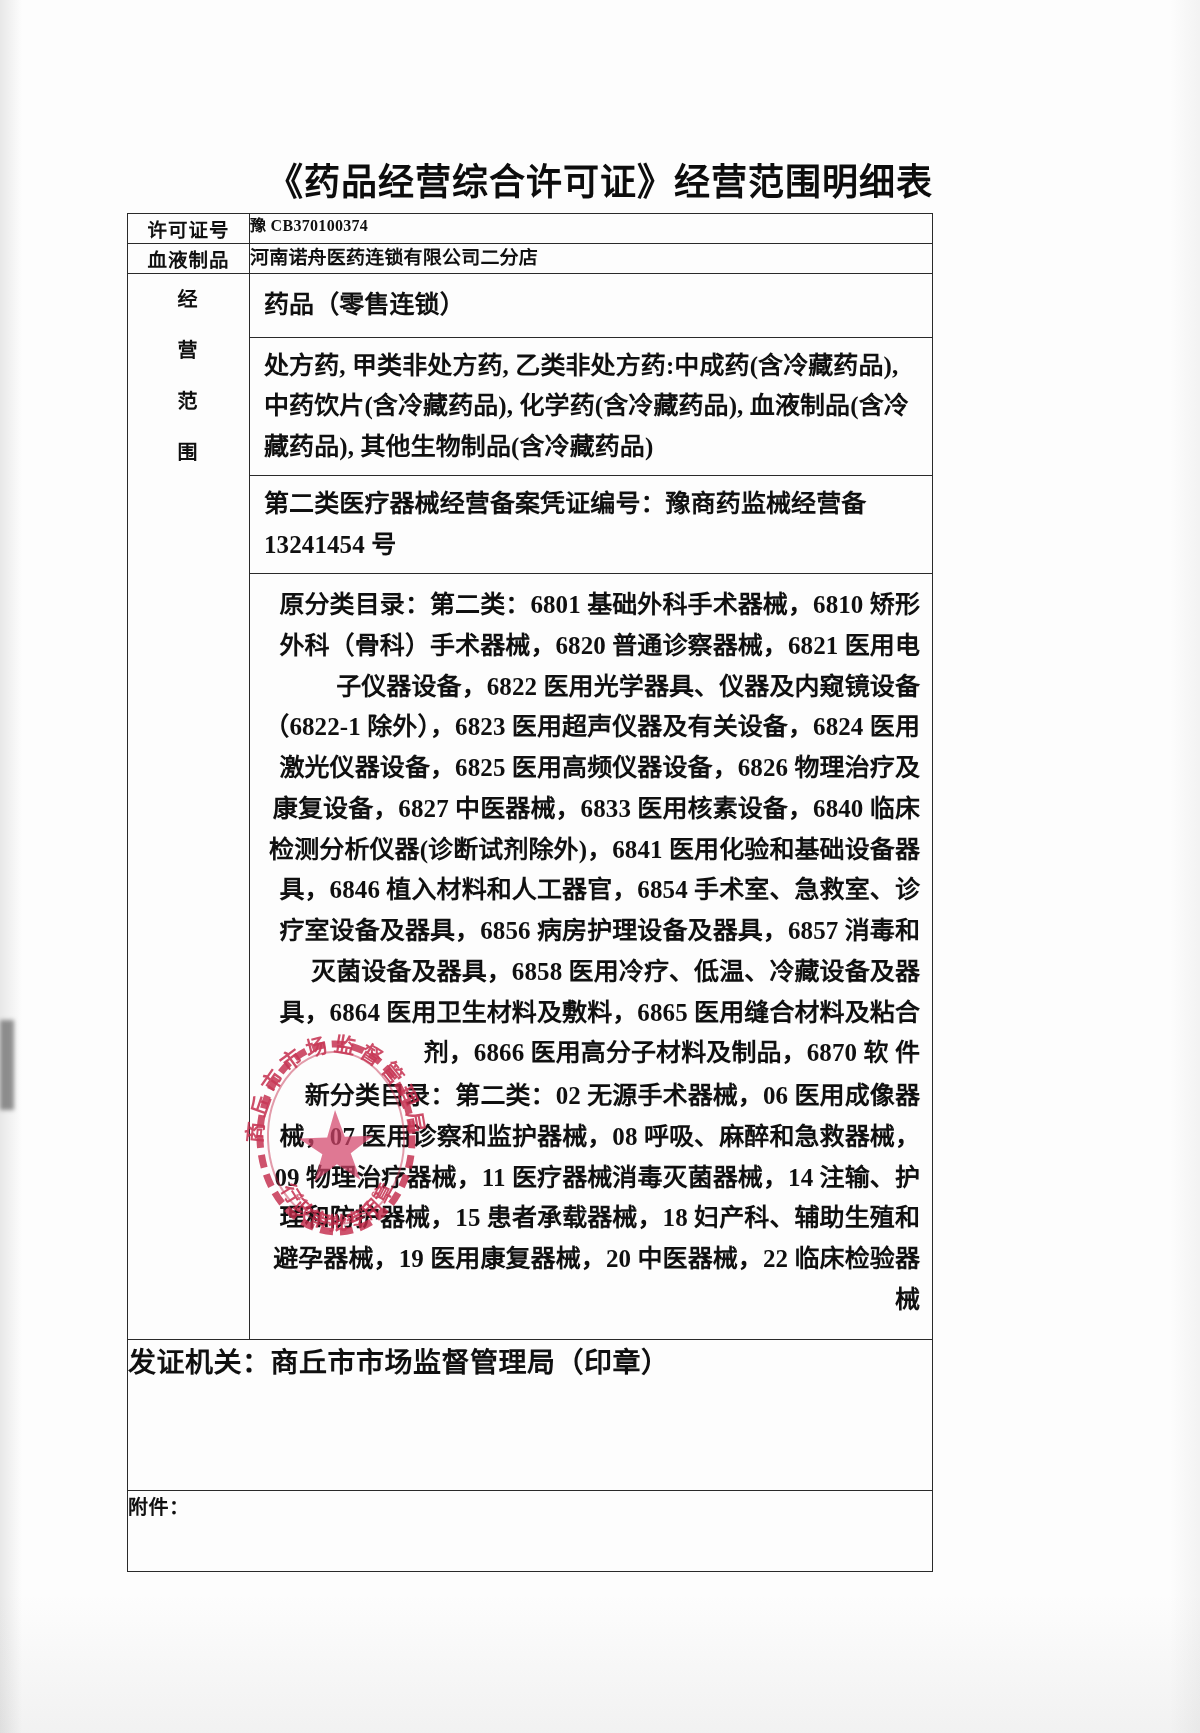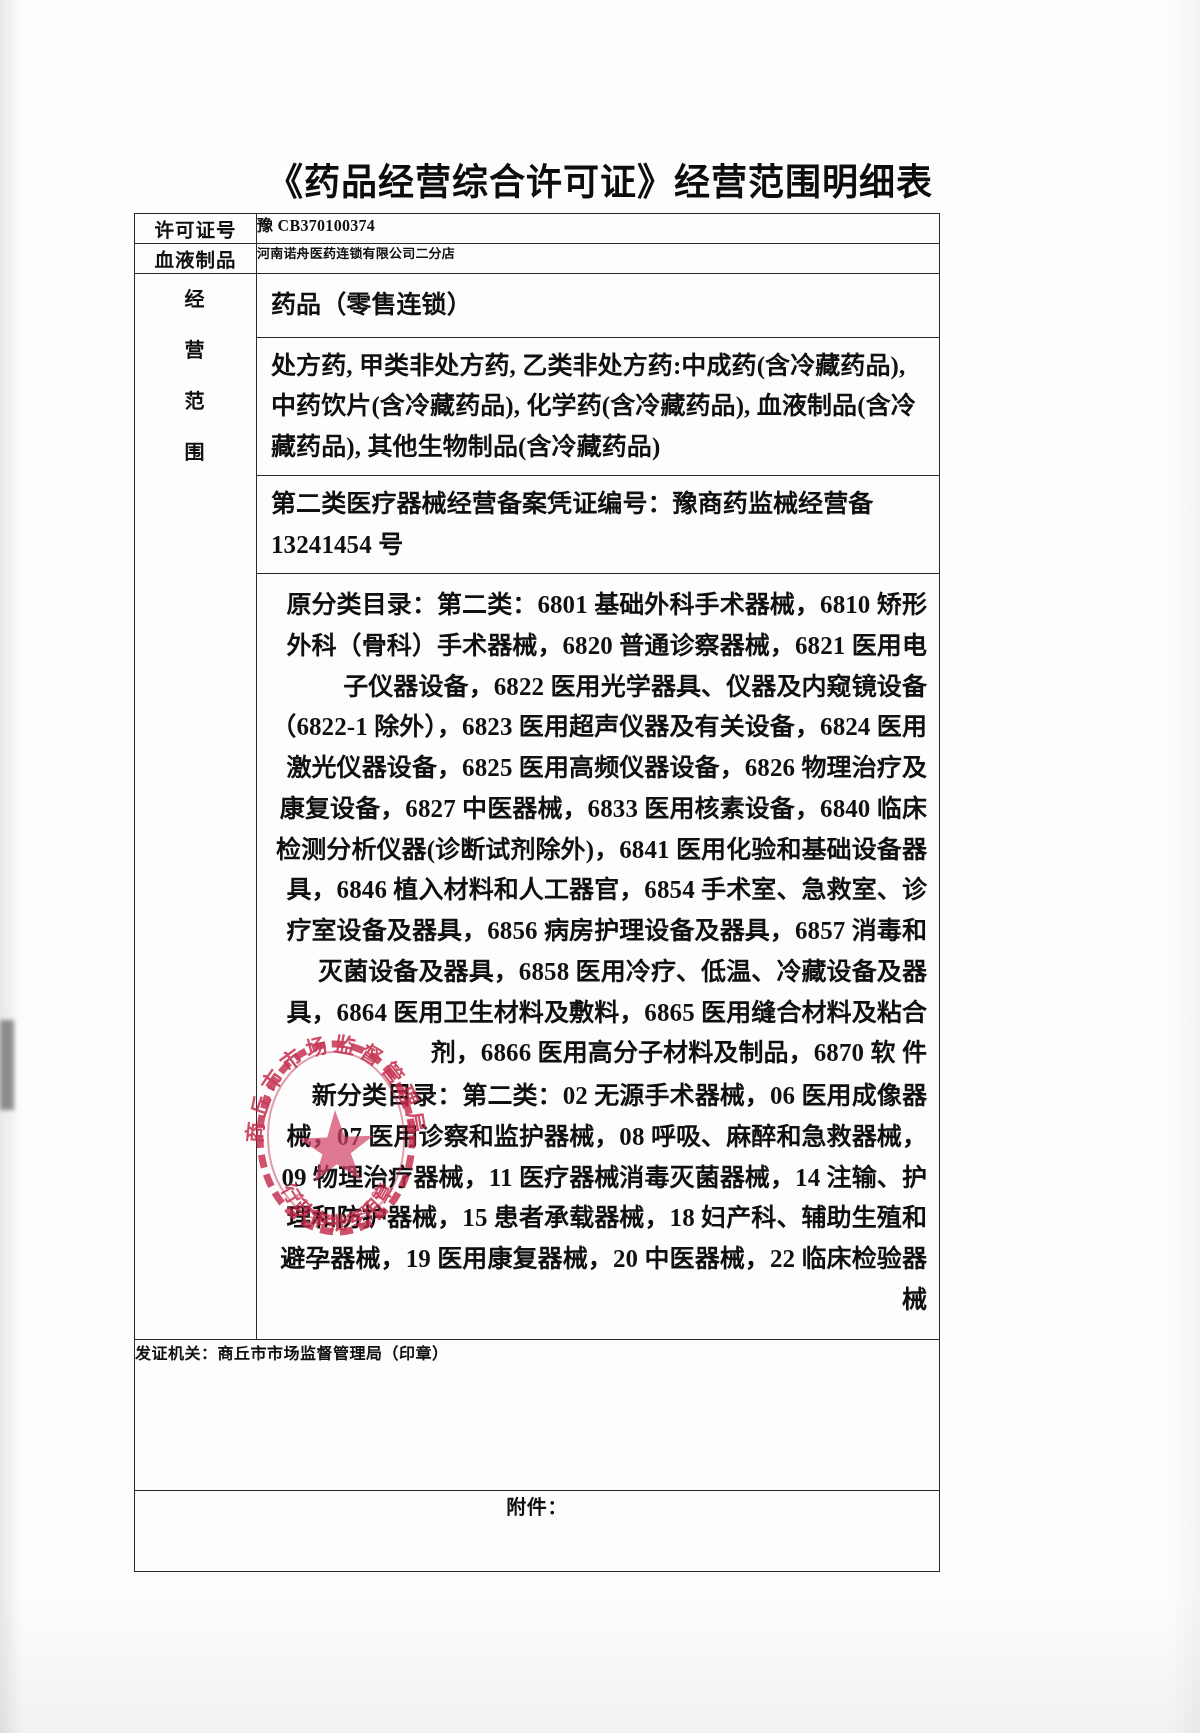--- a/index.html
+++ b/index.html
@@ -37,42 +37,42 @@
     text-align:center;
     font-size:36px;
     font-weight:700;
     letter-spacing:1px;
     font-family:"Liberation Serif","DejaVu Serif",serif;
     color:#0d0d0d;
     transform:scaleY(1.04);
   }
   .tbl{
     position:absolute;
-    left:134px;top:213px;
+    left:127px;top:213px;
     width:805px;
     border-collapse:collapse;
     table-layout:fixed;
   }
   .tbl td{
     border:1.6px solid #2a2a2a;
     vertical-align:top;
     padding:0;
   }
   .lbl{
     width:122px;
     text-align:center;
     font-size:19.5px;
     font-weight:700;
     letter-spacing:1px;
     padding:9px 4px 9px 4px;
     vertical-align:middle;
     white-space:nowrap;
   }
   .val{
-    font-size:13px;
+    font-size:19px;
     font-weight:700;
     padding:9px 10px 9px 14px;
     letter-spacing:.2px;
     line-height:1.5;
   }
   .val.num{ font-size:16px; letter-spacing:.3px; }
   .scope-label{
     width:122px;
     text-align:center;
     vertical-align:middle;
@@ -101,32 +101,32 @@
   }
   .cat-para{
     margin:0 0 0 0;
     text-indent:0;
     line-height:1.63;
   }
   .cat-para + .cat-para{margin-top:2px;}
   .issuer-row td{height:150px;}
   .issuer{
     position:relative;
-    font-size:16px;
+    font-size:28px;
     font-weight:700;
     padding:58px 0 0 14px;
     letter-spacing:.5px;
   }
   .attach{
     font-size:20px;
     font-weight:700;
     padding:14px 0 0 14px;
     letter-spacing:.5px;
   }
-  .attach-row td{height:80px;vertical-align:top;text-align:center;}
+  .attach-row td{height:80px;vertical-align:top;}
 
   
   .seal{
     position:absolute;
     left:236px;top:1032px;
     width:200px;height:212px;
     pointer-events:none;
     opacity:.92;
     transform:rotate(-2deg);
   }

